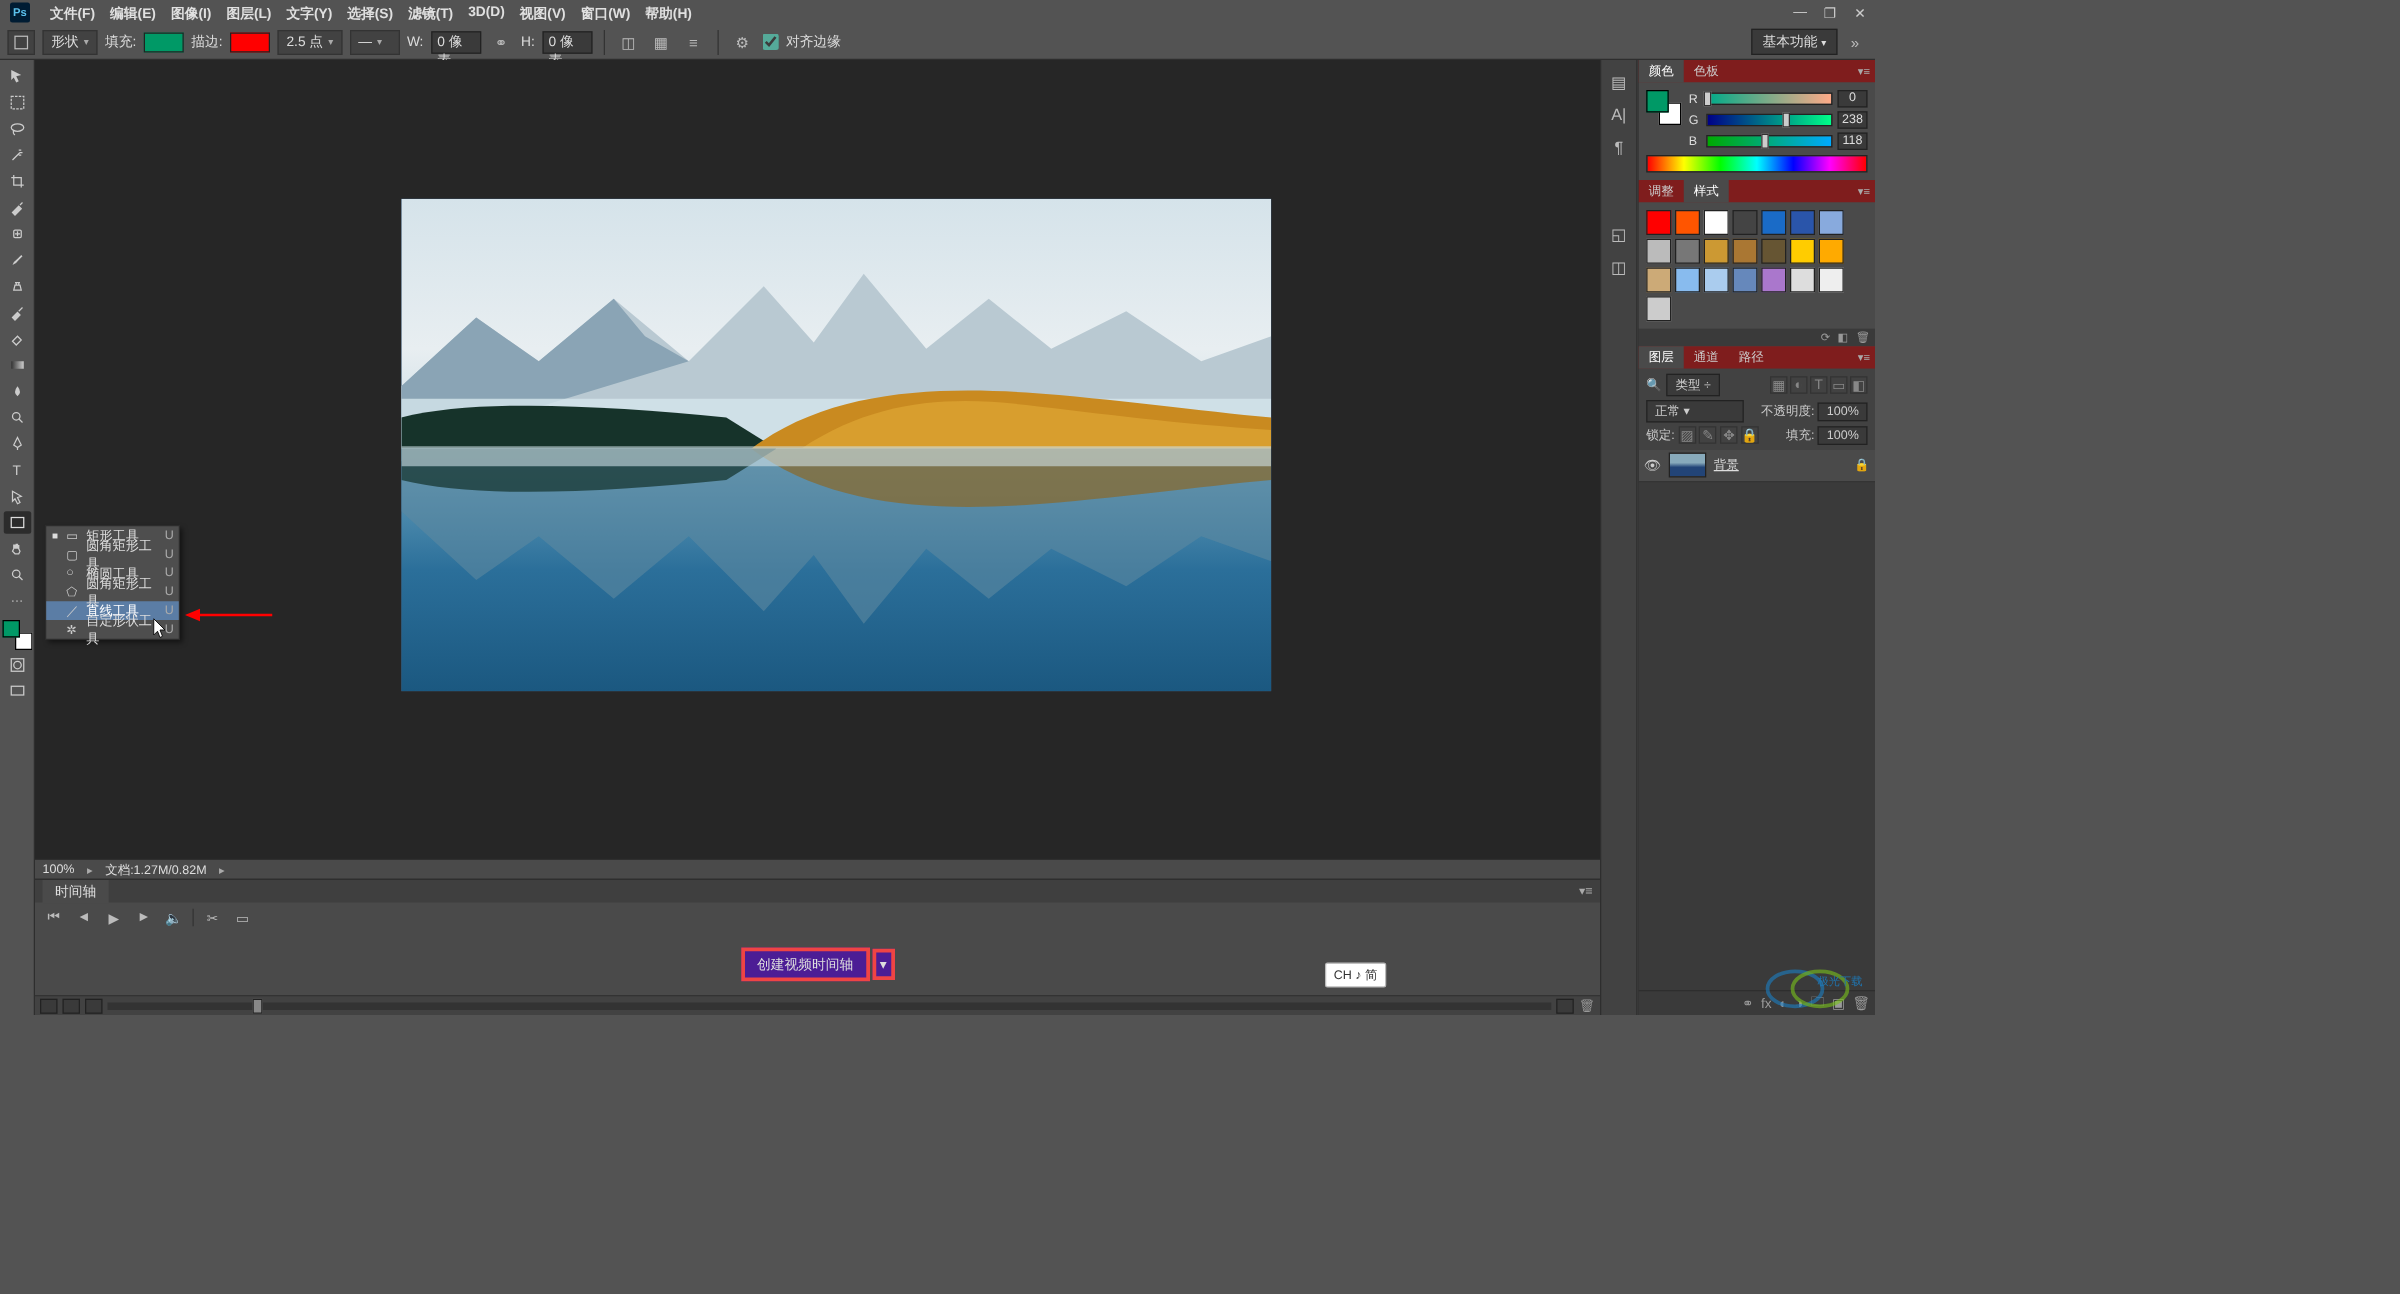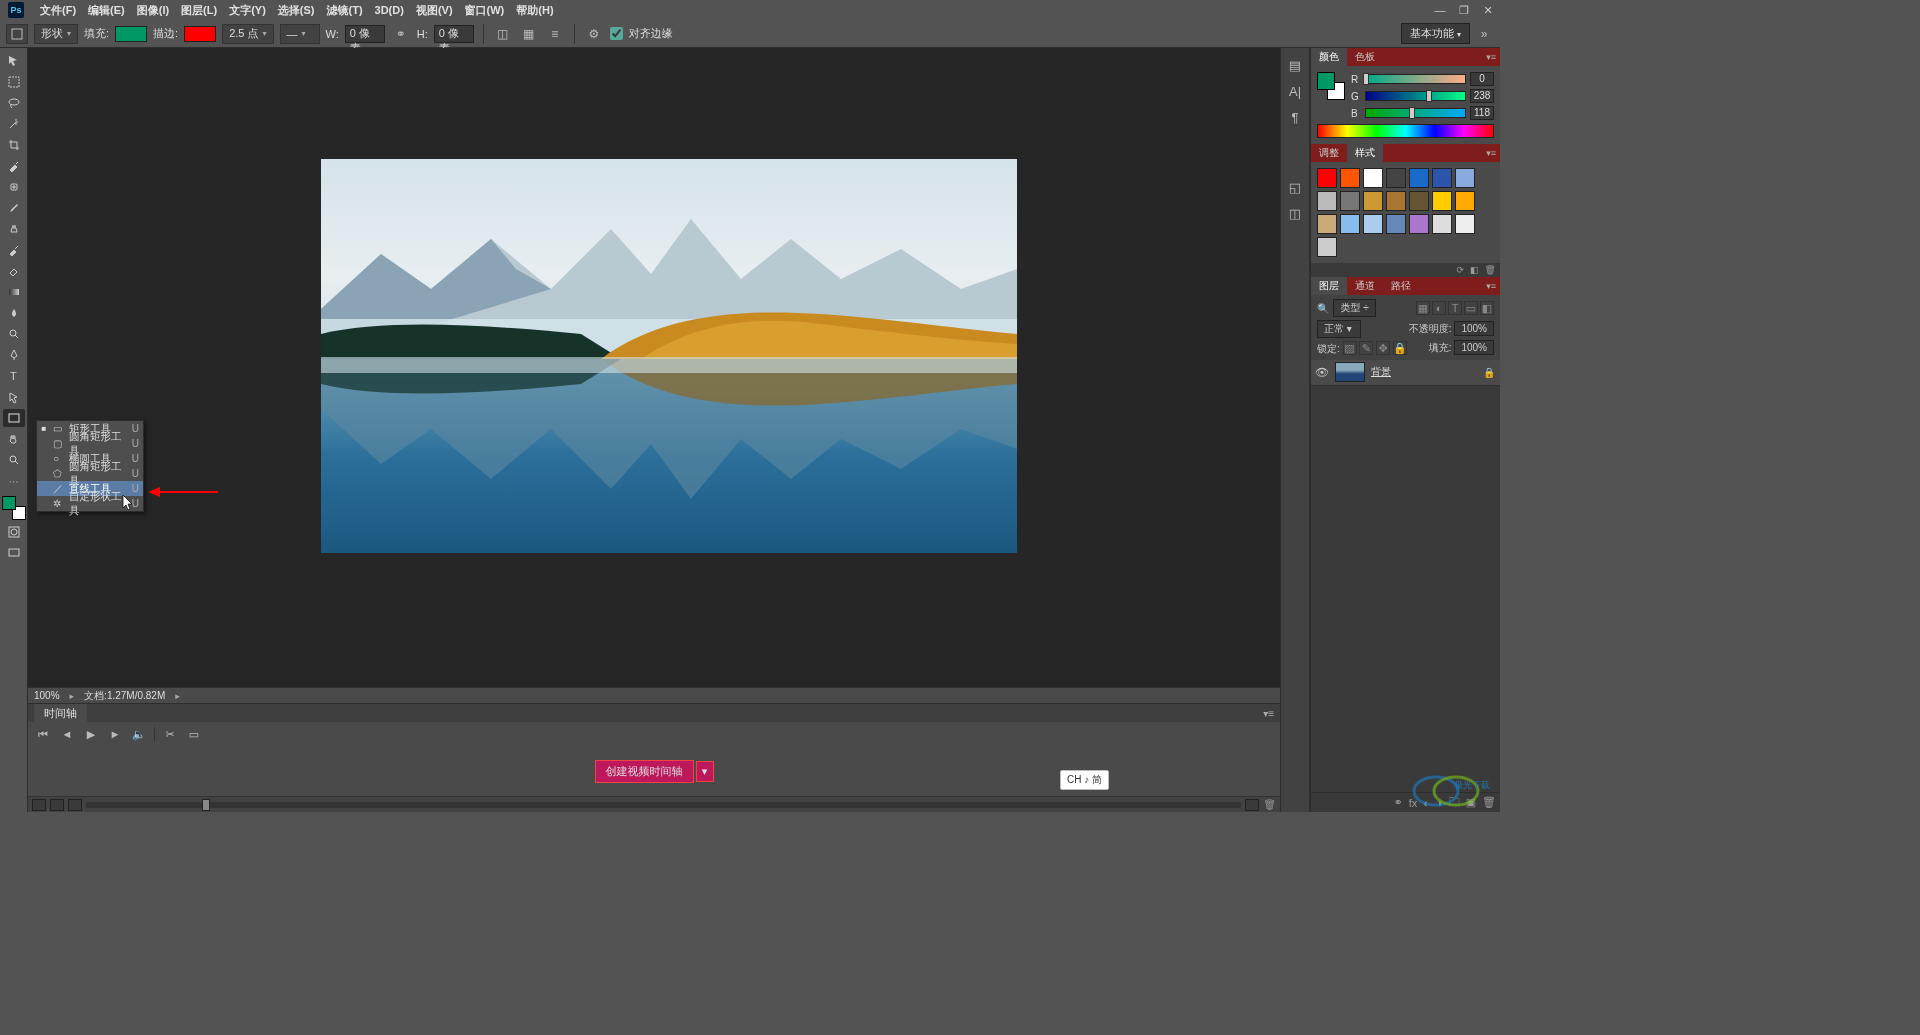--- a/index.html
+++ b/index.html
@@ -49,21 +49,21 @@
 .statusbar { height: 16px; background: #4a4a4a; color: #ddd; font-size: 10px; display: flex; align-items: center; padding: 0 6px; gap: 10px; border-top: 1px solid #2e2e2e; }
 .statusbar .arrow { font-size: 9px; color: #aaa; }
 
 
 .timeline { border-top: 1px solid #2e2e2e; background: #4a4a4a; }
 .timeline .tl-tab { height: 18px; background: #3f3f3f; color: #ddd; font-size: 11px; display: flex; align-items: center; padding-left: 6px; }
 .timeline .tl-tab .tab-label { background: #4a4a4a; padding: 2px 10px; }
 .timeline .tl-controls { height: 24px; display: flex; align-items: center; gap: 6px; padding: 0 6px; }
 .timeline .tl-controls .tc { width: 18px; height: 16px; display: flex; align-items: center; justify-content: center; color: #bbb; font-size: 11px; }
 .timeline .tl-body { height: 50px; display: flex; align-items: center; justify-content: center; }
-.timeline .tl-btn { background: #be185d; border: 1px solid #ef4444; color: #ddd; font-size: 11px; padding: 3px 10px; display: flex; align-items: center; gap: 4px; }
+.timeline .tl-btn { background: #4c1d95; border: 3px solid #ef4444; color: #ddd; font-size: 11px; padding: 3px 10px; display: flex; align-items: center; gap: 4px; }
 .timeline .tl-footer { height: 16px; background: #424242; border-top: 1px solid #333; display: flex; align-items: center; padding: 0 4px; gap: 4px; }
 .timeline .tl-footer .fb { width: 14px; height: 12px; background: #3a3a3a; border: 1px solid #222; }
 
 
 .iconstrip { width: 30px; background: #424242; border-left: 1px solid #2e2e2e; border-right: 1px solid #2e2e2e; display: flex; flex-direction: column; align-items: center; gap: 4px; padding-top: 6px; }
 .iconstrip .ci { width: 22px; height: 22px; display: flex; align-items: center; justify-content: center; color: #bbb; font-size: 13px; }
 
 
 .panels { width: 190px; background: #4a4a4a; display: flex; flex-direction: column; border-left: 1px solid #2e2e2e; }
 .panel-tabs { height: 18px; background: #7f1d1d; display: flex; align-items: center; font-size: 10px; color: #ccc; }
@@ -495,21 +495,21 @@
           <span class="osel"><span>类型</span> ÷</span>
           <div class="icons-r">
             <div class="li">▦</div>
             <div class="li">◐</div>
             <div class="li">T</div>
             <div class="li">▭</div>
             <div class="li">◧</div>
           </div>
         </div>
         <div class="orow2">
-          <span class="osel" style="width:44px"><span>正常</span> ▾</span>
+          <span class="osel" style="width:78px"><span>正常</span> ▾</span>
           <span><span>不透明度:</span> <span class="osel">100%</span></span>
         </div>
         <div class="orow2">
           <span><span>锁定:</span> <span class="li" style="display:inline-flex">▨</span> <span class="li" style="display:inline-flex">✎</span> <span class="li" style="display:inline-flex">✥</span> <span class="li" style="display:inline-flex">🔒</span></span>
           <span><span>填充:</span> <span class="osel">100%</span></span>
         </div>
       </div>
       <div class="layer-list">
         <div class="layer-row">
           <span class="eye">👁</span>

